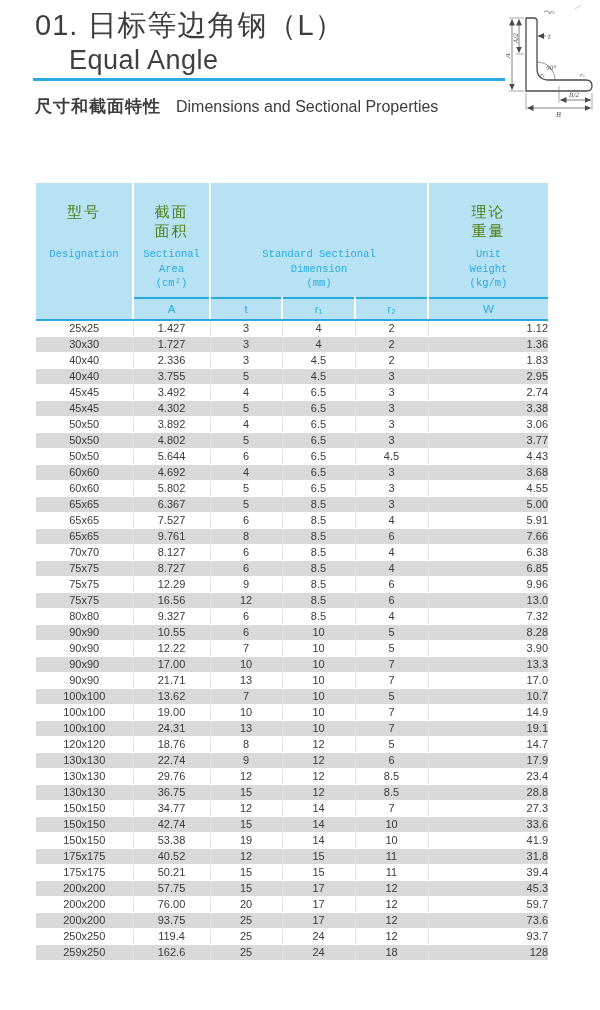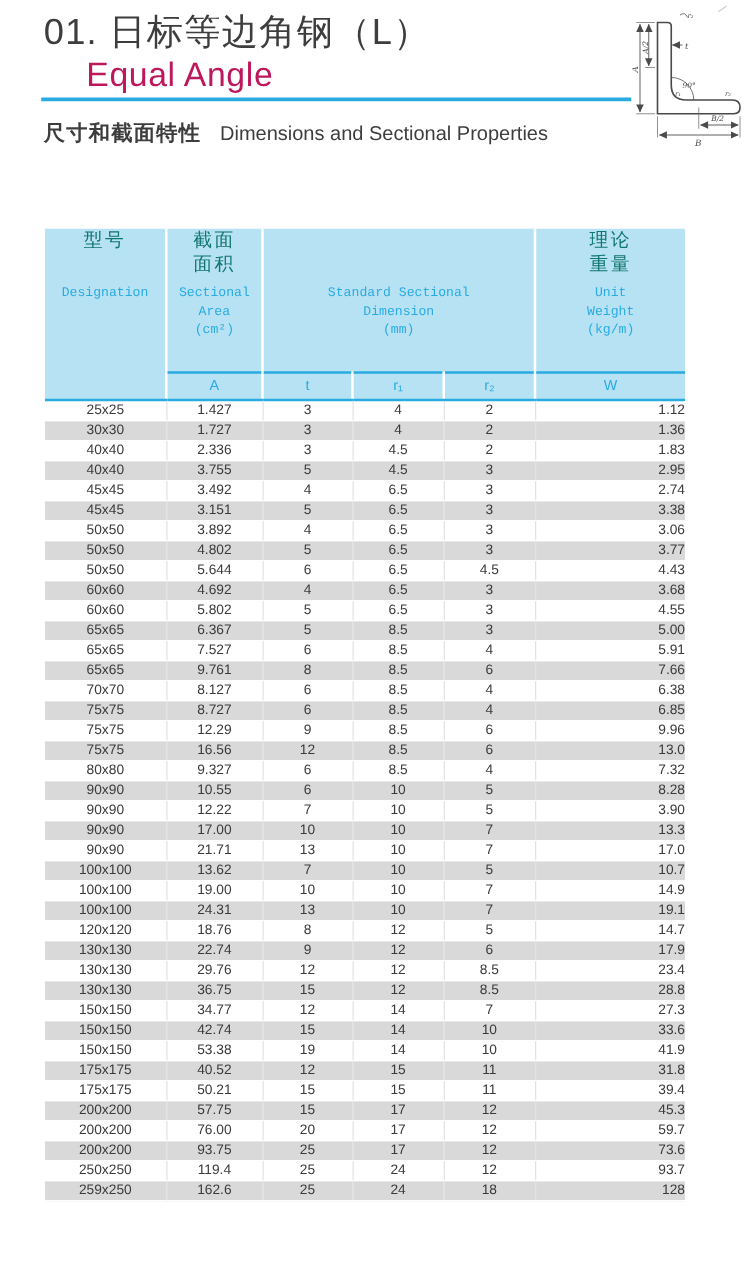--- a/index.html
+++ b/index.html
@@ -11,21 +11,21 @@
   }
   .page { position:absolute; inset:0; background:#fff; }
 
   
   .title-zh {
     position:absolute; left:35px; top:6px;
     font-size:29px; color:#3d3d3d; letter-spacing:1px; white-space:nowrap;text-align:center;
   }
   .title-en {
     position:absolute; left:69px; top:45px;
-    font-size:27px; color:#be185d; letter-spacing:0.5px;
+    font-size:27px; color:#404040; letter-spacing:0.5px;
   }
   .title-rule {
     position:absolute; left:33px; top:78px; width:472px; height:3px;
     background:#29abe2;
   }
   .subtitle { position:absolute; left:35px; top:95px; white-space:nowrap; }
   .subtitle .zh { font-size:17px; font-weight:bold; color:#3d3d3d; letter-spacing:1px; }
   .subtitle .en { font-size:16px; color:#3d3d3d; margin-left:15px;text-align:right; }
   .standard-line {
     position:absolute; left:35px; top:124px;
@@ -44,22 +44,22 @@
     position:absolute; left:36px; top:183px; width:512px;
     border-collapse:collapse; table-layout:fixed;
   }
   .spec-table thead th {
     background:#b7e2f3; vertical-align:top; font-weight:normal;
     border-right:2px solid #ffffff; padding:0;
   }
   .spec-table thead tr.groups th:last-child,
   .spec-table thead tr.subhead th:last-child { border-right:none; }
   .zh-block {
-    height:45px;
-    font-size:15px; line-height:19px; color:#0f766e; letter-spacing:2px;
+    margin-top:19px; height:45px;
+    font-size:15px; line-height:19px; color:#4d7c0f; letter-spacing:2px;
     text-align:center;
   }
   .en-block {
     font-size:10.5px; line-height:14.5px; color:#29abe2; text-align:center;font-family:Liberation Mono, monospace;
   }
   .spec-table thead tr.groups th { height:115px; }
   .spec-table thead tr.subhead th {
     height:22px; vertical-align:middle; text-align:center;
     font-size:11.5px; color:#29abe2;
     border-top:2px solid #29abe2; border-bottom:2px solid #29abe2;
@@ -229,21 +229,21 @@
         <tr>
           <td>45x45</td>
           <td>3.492</td>
           <td>4</td>
           <td>6.5</td>
           <td>3</td>
           <td>2.74</td>
         </tr>
         <tr>
           <td>45x45</td>
-          <td>3.151</td>
+          <td>4.302</td>
           <td>5</td>
           <td>6.5</td>
           <td>3</td>
           <td>3.38</td>
         </tr>
         <tr>
           <td>50x50</td>
           <td>3.892</td>
           <td>4</td>
           <td>6.5</td>

